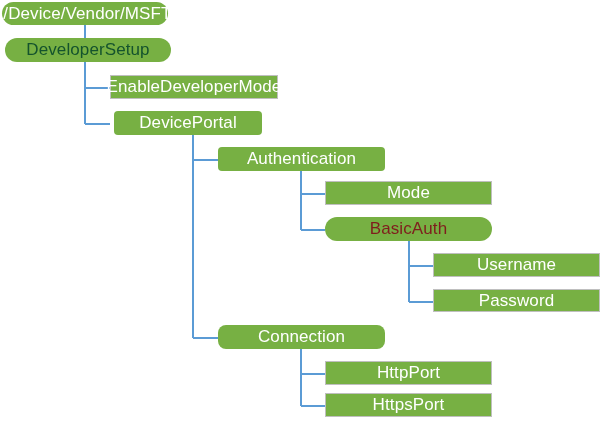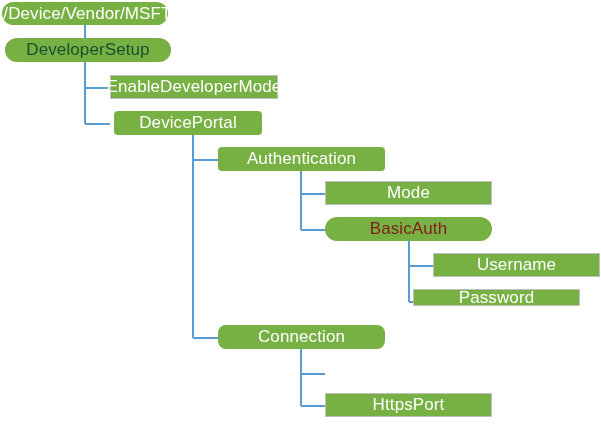--- a/index.html
+++ b/index.html
@@ -102,26 +102,29 @@
   </div>
 
   <div class="node round" style="left: 325px; top: 217px; width: 167px; height: 24px; border-radius: 12px; background: rgb(119, 176, 67); color: #7f1d1d;">
     <span class="node-label">BasicAuth</span>
   </div>
 
   <div class="node rect" style="left: 433px; top: 253px; width: 167px; height: 24px; background: rgb(119, 176, 67); color: rgb(255, 255, 255); border-color: rgb(191, 191, 191);">
     <span class="node-label">Username</span>
   </div>
 
-  <div class="node rect" style="left: 413px; top: 289px; width: 167px; height: 17px; background: rgb(119, 176, 67); color: rgb(255, 255, 255); border-color: rgb(191, 191, 191);">
+  <div class="node rect" style="left: 433px; top: 289px; width: 167px; height: 23px; background: rgb(119, 176, 67); color: rgb(255, 255, 255); border-color: rgb(191, 191, 191);">
     <span class="node-label">Password</span>
   </div>
 
   <div class="node round" style="left: 218px; top: 325px; width: 167px; height: 24px; border-radius: 8px; background: rgb(119, 176, 67); color: rgb(255, 255, 255);">
     <span class="node-label">Connection</span>
   </div>
 
+  <div class="node rect" style="left: 325px; top: 361px; width: 167px; height: 24px; background: rgb(119, 176, 67); color: rgb(255, 255, 255); border-color: rgb(191, 191, 191);">
+    <span class="node-label">HttpPort</span>
+  </div>
 
   <div class="node rect" style="left: 325px; top: 393px; width: 167px; height: 24px; background: rgb(119, 176, 67); color: rgb(255, 255, 255); border-color: rgb(191, 191, 191);">
     <span class="node-label">HttpsPort</span>
   </div>
 
 </div>
 
 </body></html>

